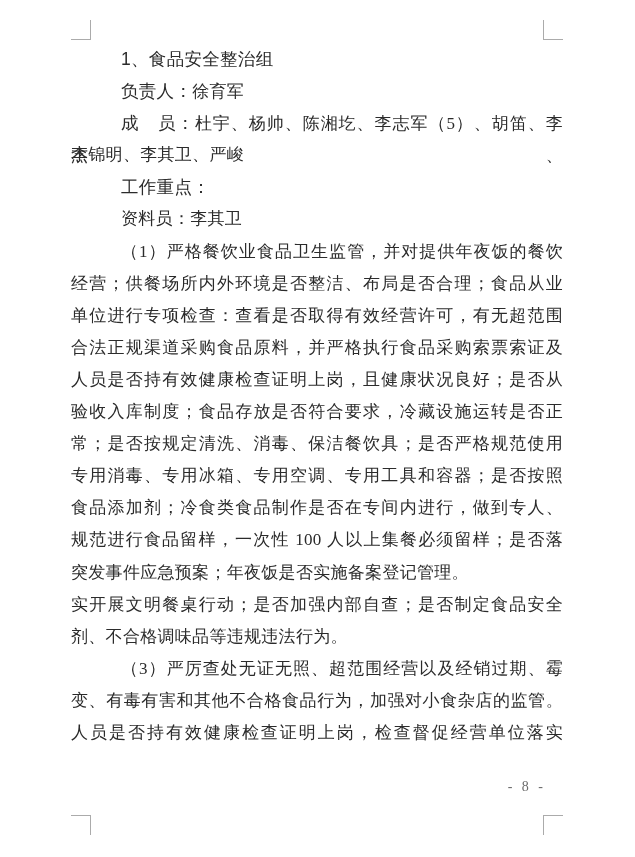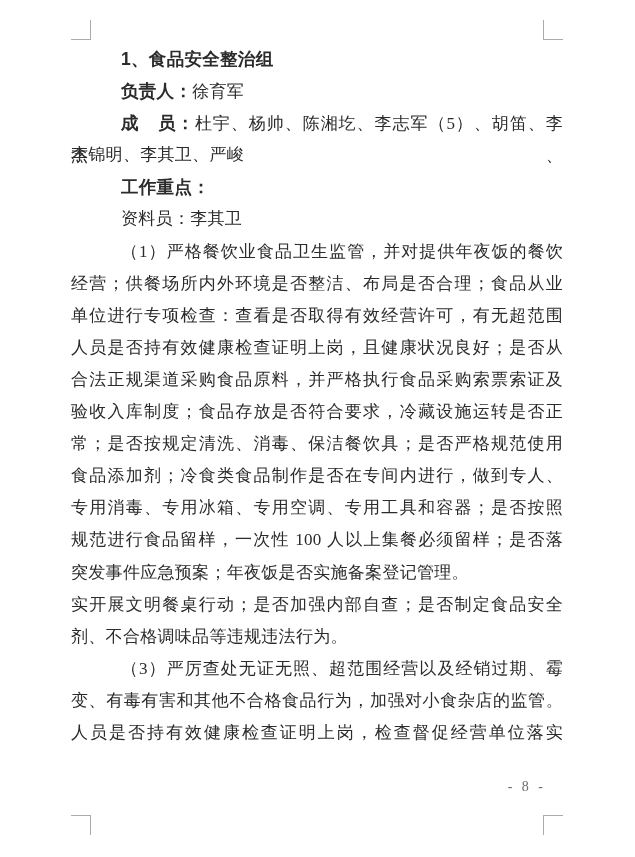--- a/index.html
+++ b/index.html
@@ -40,21 +40,21 @@
     font-size: 17px;
     white-space: nowrap;
     letter-spacing: 0.3px;
   }
   .line.just {
     white-space: normal;
     text-align: justify;
     text-align-last: justify;
   }
   .line.indent { text-indent: 50px; }
-  .line .b { font-weight: bold; font-family: "Liberation Sans", "DejaVu Sans", sans-serif; font-size: 17.5px; }
+  .line .b { font-weight: normal; font-family: "Liberation Sans", "DejaVu Sans", sans-serif; font-size: 17.5px; }
   .page-number {
     position: absolute;
     left: 71px;
     top: 779px;
     width: 475px;
     text-align: right;
     font-size: 14px;
     letter-spacing: 3px;
     color: #6b6b6b;
     font-family: "Liberation Serif", "DejaVu Serif", serif;
@@ -72,26 +72,26 @@
   <div class="text-block">
       <div class="line indent"><span class="b">1、食品安全整治组</span></div>
       <div class="line indent"><span class="b">负责人：</span><span>徐育军</span></div>
       <div class="line indent just"><span class="b">成　员：</span><span>杜宇、杨帅、陈湘圪、李志军（5）、胡笛、李杰、</span></div>
       <div class="line"><span>李锦明、李其卫、严峻</span></div>
       <div class="line indent"><span class="b">工作重点：</span></div>
       <div class="line indent"><span>资料员：李其卫</span></div>
       <div class="line indent just"><span>（1）严格餐饮业食品卫生监管，并对提供年夜饭的餐饮</span></div>
       <div class="line just"><span>经营；供餐场所内外环境是否整洁、布局是否合理；食品从业</span></div>
       <div class="line just"><span>单位进行专项检查：查看是否取得有效经营许可，有无超范围</span></div>
+      <div class="line just"><span>合法正规渠道采购食品原料，并严格执行食品采购索票索证及</span></div>
       <div class="line just"><span>人员是否持有效健康检查证明上岗，且健康状况良好；是否从</span></div>
-      <div class="line just"><span>合法正规渠道采购食品原料，并严格执行食品采购索票索证及</span></div>
       <div class="line just"><span>验收入库制度；食品存放是否符合要求，冷藏设施运转是否正</span></div>
       <div class="line just"><span>常；是否按规定清洗、消毒、保洁餐饮具；是否严格规范使用</span></div>
+      <div class="line just"><span>专用消毒、专用冰箱、专用空调、专用工具和容器；是否按照</span></div>
       <div class="line just"><span>食品添加剂；冷食类食品制作是否在专间内进行，做到专人、</span></div>
-      <div class="line just"><span>专用消毒、专用冰箱、专用空调、专用工具和容器；是否按照</span></div>
       <div class="line just"><span>规范进行食品留样，一次性 100 人以上集餐必须留样；是否落</span></div>
       <div class="line"><span>突发事件应急预案；年夜饭是否实施备案登记管理。</span></div>
       <div class="line just"><span>实开展文明餐桌行动；是否加强内部自查；是否制定食品安全</span></div>
       <div class="line"><span>剂、不合格调味品等违规违法行为。</span></div>
       <div class="line indent just"><span>（3）严厉查处无证无照、超范围经营以及经销过期、霉</span></div>
       <div class="line just"><span>变、有毒有害和其他不合格食品行为，加强对小食杂店的监管。</span></div>
       <div class="line just"><span>人员是否持有效健康检查证明上岗，检查督促经营单位落实</span></div>
     </div>
 
   <div class="page-number">- 8 -</div>

